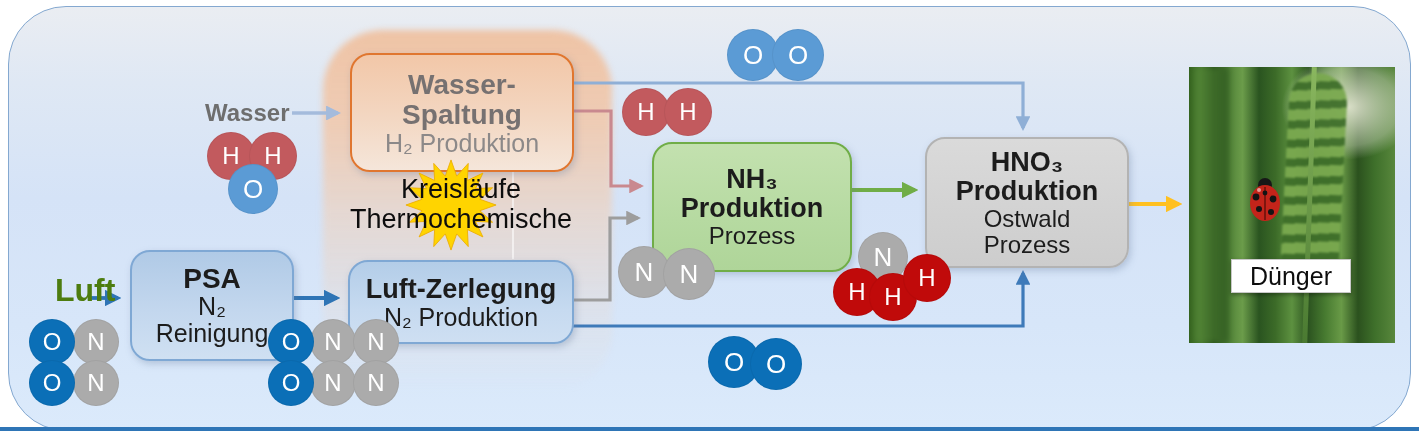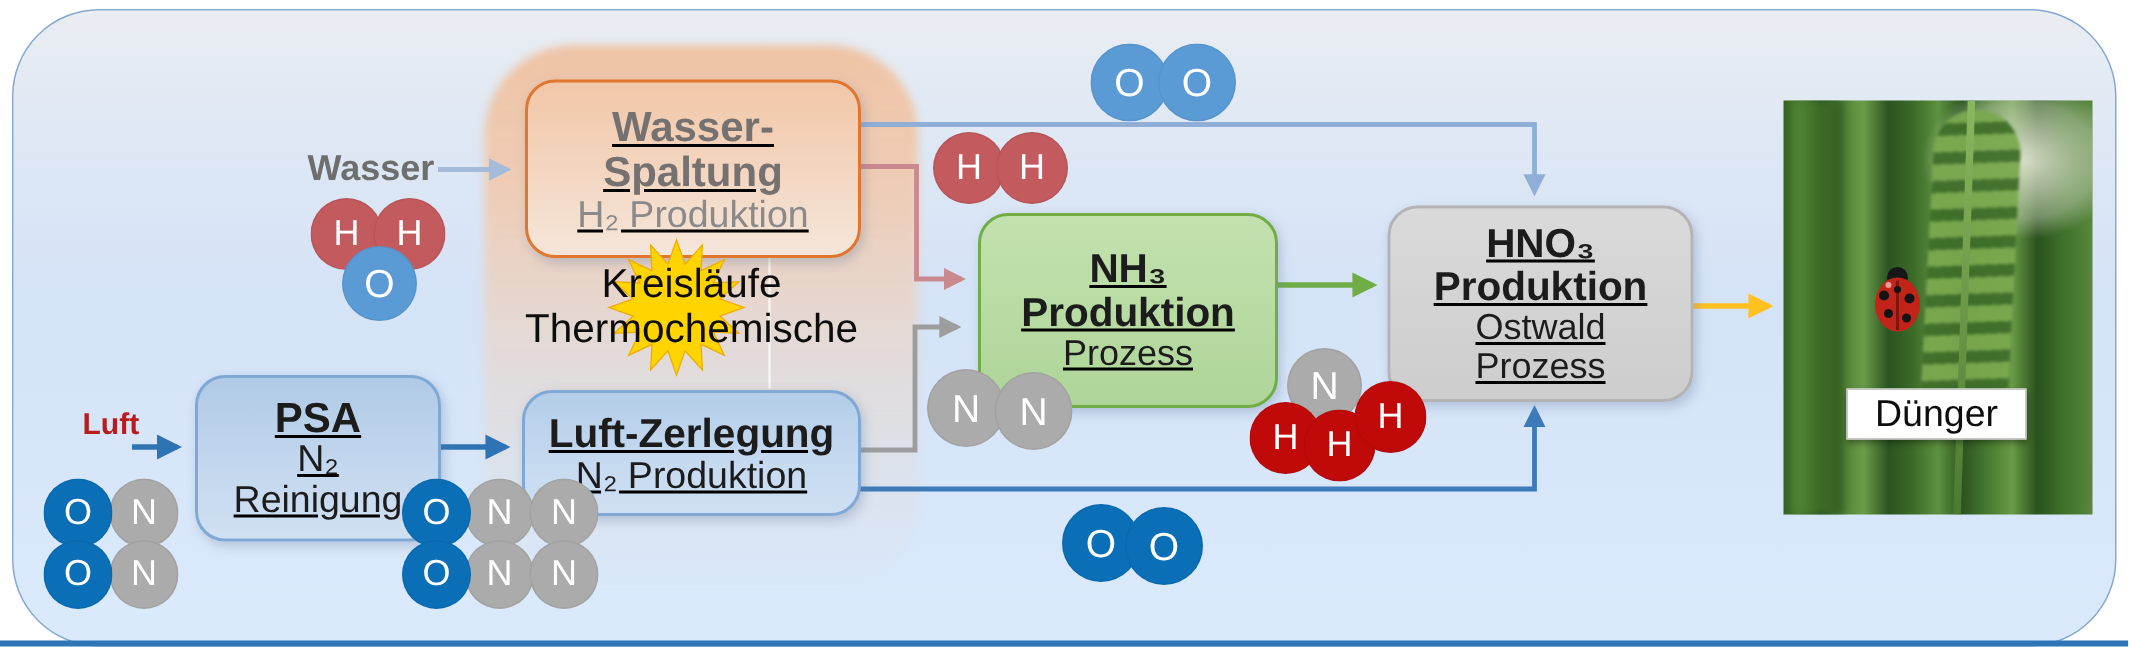--- a/index.html
+++ b/index.html
@@ -11,42 +11,42 @@
     background:linear-gradient(180deg,#EAEDF2 0%,#DFE8F4 18%,#D5E3F7 45%,#D7E6F9 75%,#DBEAFB 100%);}
   .bottom-bar{position:absolute;left:0;top:427px;width:1419px;height:4px;background:#2E75B6;}
   
   .glow{position:absolute;left:323px;top:30px;width:289px;height:362px;border-radius:60px;
     background:linear-gradient(180deg,rgba(239,194,162,0.97) 0%,rgba(240,201,174,0.9) 26%,
       rgba(241,208,183,0.55) 52%,rgba(241,214,194,0.22) 78%,rgba(241,218,200,0) 100%);
     filter:blur(3px);}
   
   .pbox{position:absolute;border-radius:20px;display:flex;flex-direction:column;
     align-items:center;justify-content:center;text-align:center;
-    box-shadow:2px 3px 7px rgba(110,130,160,0.35);text-decoration:underline;}
+    box-shadow:2px 3px 7px rgba(110,130,160,0.35);}
   .pbox .t{font-weight:bold;font-size:27px;line-height:29px;color:#1c1c1c;}
   .pbox .s{font-size:24px;line-height:26px;color:#1c1c1c;}
   .box-wasser{left:350px;top:53px;width:220px;height:115px;
     border:2px solid #E0762F;background:linear-gradient(180deg,#F2C7A8 0%,#F3D7C2 55%,#F5E6DA 100%);}
   .box-wasser .t{color:#767171;font-size:28px;line-height:30px;}
   .box-wasser .s{color:#8c8989;font-size:25px;}
   .box-psa{left:130px;top:250px;width:160px;height:107px;
     border:2px solid #7FA8D4;background:linear-gradient(180deg,#B0CAE6 0%,#C3D7EE 55%,#CFE0F2 100%);}
   .box-psa .t{font-size:28px;}
   .box-psa .s{font-size:25px;line-height:27px;}
   .box-lz{left:348px;top:260px;width:222px;height:80px;
     border:2px solid #7FA8D4;background:linear-gradient(180deg,#B3CDE8 0%,#C6DAF0 60%,#CEDFF2 100%);}
   .box-lz .s{font-size:25px;}
   .box-nh3{left:652px;top:142px;width:196px;height:126px;
     border:2px solid #70AD47;background:linear-gradient(180deg,#C3E1AF 0%,#B6DAA1 60%,#AFD599 100%);}
   .box-hno3{left:925px;top:137px;width:200px;height:127px;
     border:2px solid #B3B3B3;background:linear-gradient(180deg,#DADADA 0%,#D2D2D2 60%,#CDCDCD 100%);}
   
   .lbl{position:absolute;font-weight:bold;}
   .lbl-wasser{left:205px;top:99px;font-size:24px;color:#6E6E6E;}
-  .lbl-luft{left:55px;top:272px;font-size:20px;color:#b91c1c;}
+  .lbl-luft{left:55px;top:272px;font-size:32px;color:#4d7c0f;}
   .thermo{position:absolute;left:331px;top:174px;width:260px;text-align:center;
     font-size:27px;line-height:30px;color:#0d0d0d;font-weight:normal;}
   
   .burst{position:absolute;left:399px;top:153px;width:104px;height:104px;}
   
   .mol{position:absolute;}
   .atom{position:absolute;border-radius:50%;display:flex;align-items:center;justify-content:center;
     color:#fff;border:1px solid rgba(0,0,0,0.05);box-sizing:border-box;}
   .a46{width:46px;height:46px;font-size:24px;}
   .a48{width:48px;height:48px;font-size:24px;}

